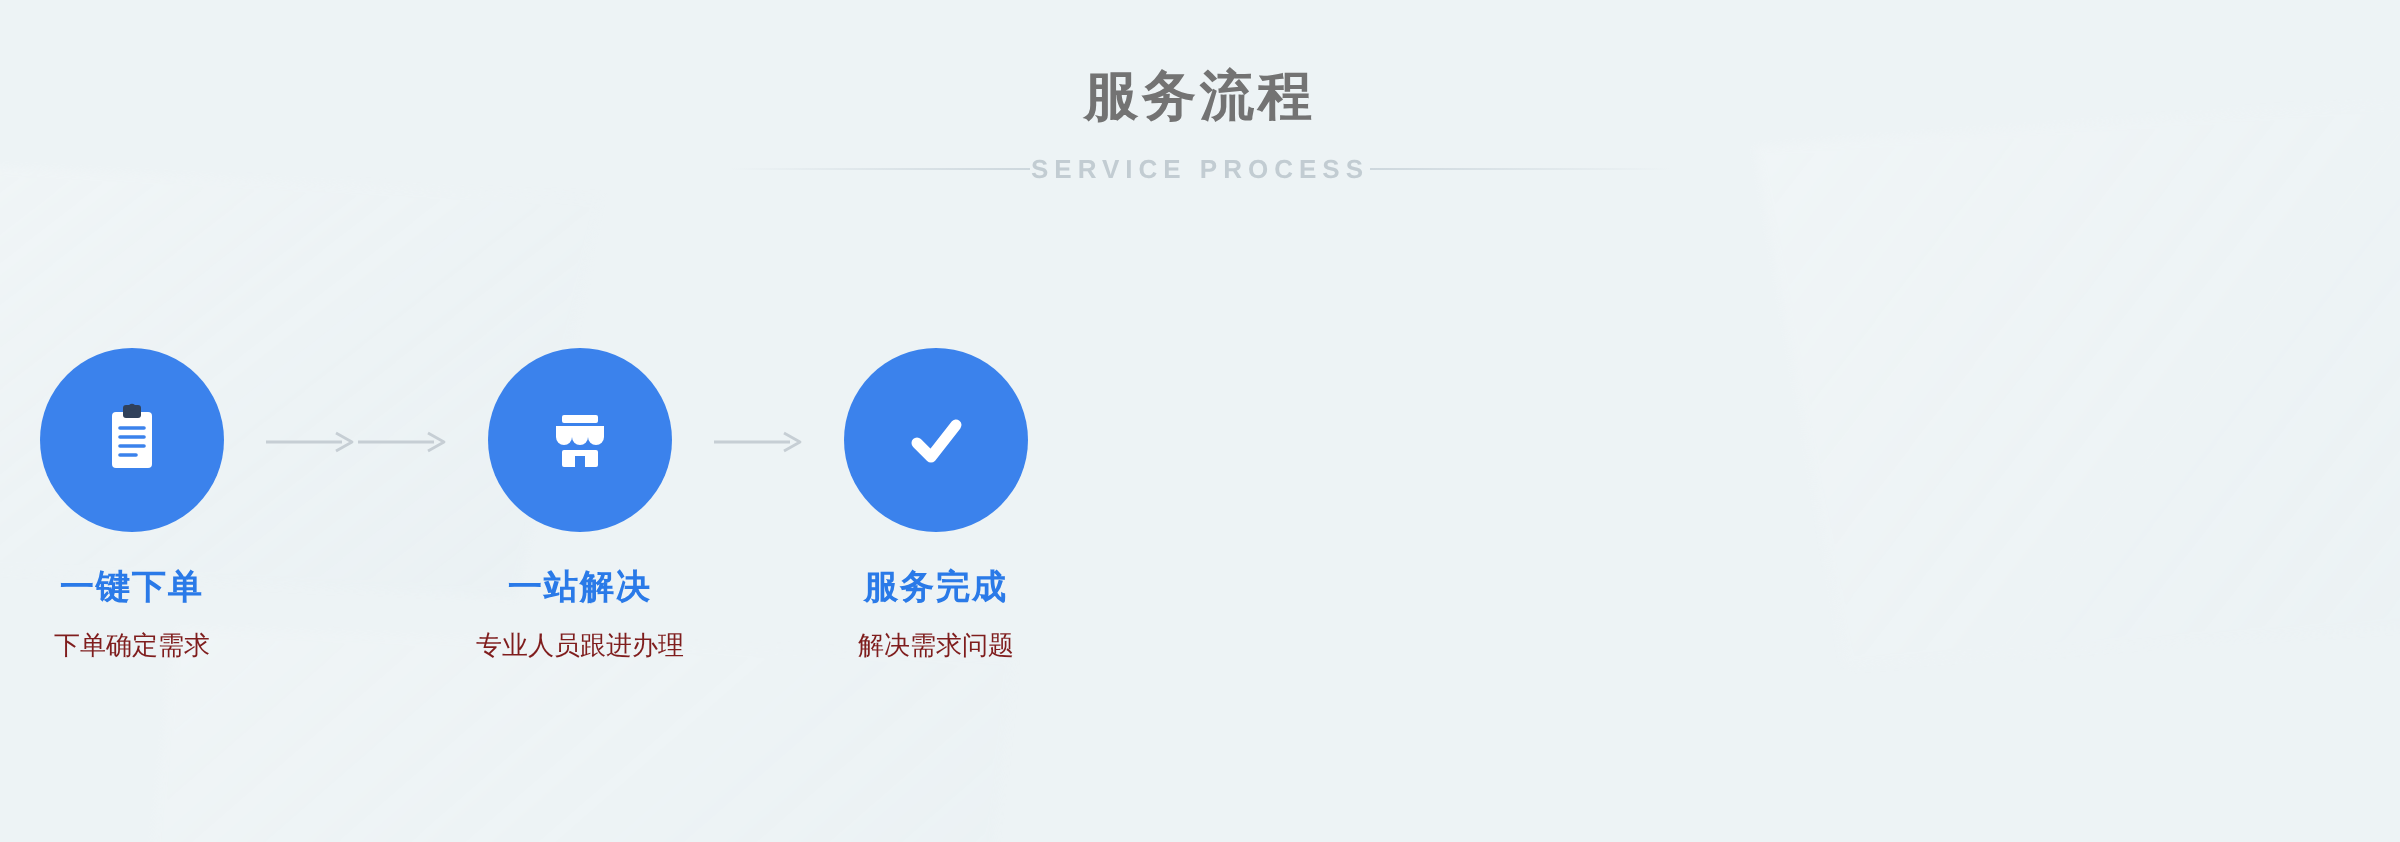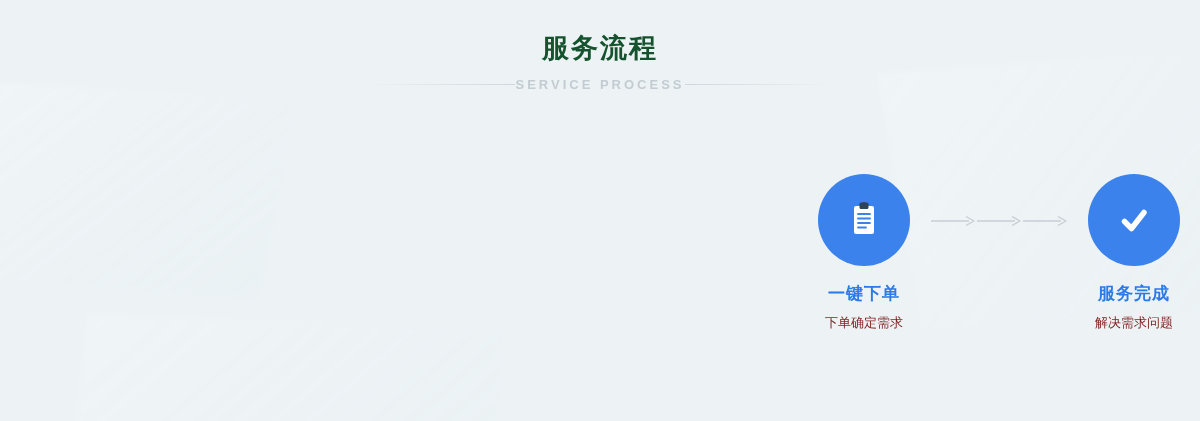--- a/index.html
+++ b/index.html
@@ -24,21 +24,21 @@
     pointer-events: none;
   }
   .bg-blob.b1 { left: -60px; top: 90px; width: 340px; height: 200px; transform: skew(-12deg, 3deg); opacity: .35; }
   .bg-blob.b2 { right: -80px; top: 60px; width: 380px; height: 260px; transform: skew(10deg, -4deg); opacity: .3; }
   .bg-blob.b3 { left: 80px; bottom: -40px; width: 420px; height: 140px; transform: skew(-6deg, 2deg); opacity: .25; }
 
   .header { position: relative; text-align: center; padding-top: 30px; z-index: 2; }
   .title {
     font-size: 27px;
     font-weight: bold;
-    color: #14532d;
+    color: #737373;
     letter-spacing: 2px;
   }
   .subtitle-row {
     display: flex;
     align-items: center;
     justify-content: center;
     margin-top: 11px;
     gap: 0;
   }
   .div-line { width: 150px; height: 1px; }
@@ -49,21 +49,21 @@
     font-weight: bold;
     color: #c2ccd2;
     letter-spacing: 3px;
     white-space: nowrap;
   }
 
   .steps {
     position: relative;
     z-index: 2;
     display: flex;
-    justify-content: flex-end;
+    justify-content: flex-start;
     align-items: flex-start;
     margin-top: 82px;
   }
   .step {
     width: 132px;
     display: flex;
     flex-direction: column;
     align-items: center;
   }
   .circle {
@@ -144,20 +144,35 @@
     </div>
 
 
     <div class="arrow">
       <svg width="46" height="12" viewBox="0 0 46 12">
         <path d="M1 6 H39" stroke="#c6ced4" stroke-width="1.4" fill="none"></path>
         <path d="M36 1.5 L44 6 L36 10.5" stroke="#c6ced4" stroke-width="1.4" fill="none" stroke-linejoin="round"></path>
       </svg>
     </div>
 
+    <div class="step">
+      <div class="circle">
+        <svg width="46" height="46" viewBox="0 0 46 46">
+          <rect x="14" y="10.5" width="18" height="4" rx="1" fill="#ffffff"></rect>
+          <rect x="11" y="16" width="24" height="5.5" fill="#ffffff"></rect>
+          <circle cx="15" cy="21.5" r="4" fill="#ffffff"></circle>
+          <circle cx="23" cy="21.5" r="4" fill="#ffffff"></circle>
+          <circle cx="31" cy="21.5" r="4" fill="#ffffff"></circle>
+          <rect x="14" y="28" width="18" height="8.5" rx="1" fill="#ffffff"></rect>
+          <rect x="20.5" y="31" width="5" height="5.5" fill="#3b82ec"></rect>
+        </svg>
+      </div>
+      <div class="step-title">一站解决</div>
+      <div class="step-desc">专业人员跟进办理</div>
+    </div>
 
     <div class="arrow">
       <svg width="46" height="12" viewBox="0 0 46 12">
         <path d="M1 6 H39" stroke="#c6ced4" stroke-width="1.4" fill="none"></path>
         <path d="M36 1.5 L44 6 L36 10.5" stroke="#c6ced4" stroke-width="1.4" fill="none" stroke-linejoin="round"></path>
       </svg>
     </div>
 
     <div class="step">
       <div class="circle">

